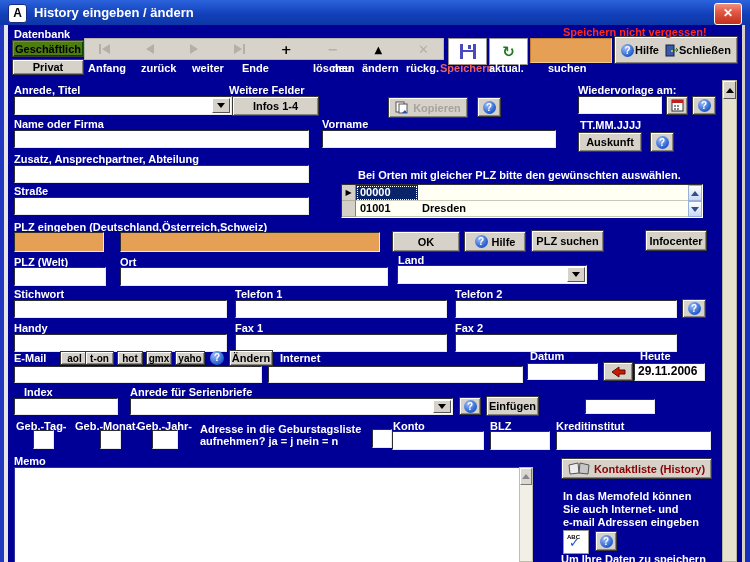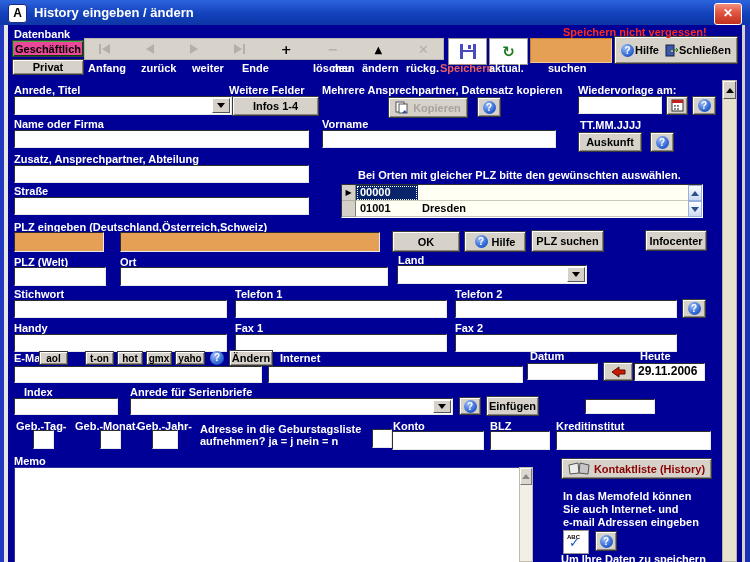--- a/index.html
+++ b/index.html
@@ -85,21 +85,21 @@
 
 <div class="window">
 
   <div class="titlebar">
     <span class="app-icon">A</span>
     <span class="title-text">History eingeben / ändern</span>
     <div class="close-btn" style="background:linear-gradient(180deg,#f1907e,#e25843 40%,#c12f1d);">✕</div>
   </div>
 
   <div class="lbl" style="left:14px;top:28px;">Datenbank</div>
-  <div class="btn" style="left:12px;top:40px;width:72px;height:17px;background:#ec4899;box-shadow:inset 1px 1px 0 #45b045,inset -1px -1px 0 #054605;">Geschäftlich</div>
+  <div class="btn" style="left:12px;top:40px;width:72px;height:17px;background:#4d7c0f;box-shadow:inset 1px 1px 0 #45b045,inset -1px -1px 0 #054605;">Geschäftlich</div>
   <div class="btn" style="left:12px;top:59px;width:72px;height:16px;">Privat</div>
 
   <div class="navbar">
     <span class="nav-item">
         <span class="vbar"></span>
         <span class="tri-l"></span>
       </span>
     <span class="nav-item">
         <span class="tri-l"></span>
       </span>
@@ -160,21 +160,20 @@
   <div class="lbl" style="left:548px;top:62px;">suchen</div>
 
   <div class="lbl" style="left:14px;top:84px;">Anrede, Titel</div>
   <div class="inp" style="left:14px;top:96px;width:218px;height:19px;">
     <span class="combo-arrow">
         <span class="tri-down"></span>
       </span>
   </div>
   <div class="lbl" style="left:229px;top:84px;">Weitere Felder</div>
   <div class="btn" style="left:232px;top:96px;width:87px;height:20px;">Infos 1-4</div>
-  <div class="lbl" style="left:322px;top:84px;">Mehrere Ansprechpartner, Datensatz kopieren</div>
   <div class="btn disabled" style="left:388px;top:97px;width:80px;height:21px;">
     <svg width="14" height="13">
       <rect x="1" y="1" width="8" height="10" fill="#fff" stroke="#555"></rect>
       <rect x="4" y="3" width="8" height="9" fill="#fff" stroke="#555"></rect>
       <path d="M7,12 L12,12 L10,9" fill="#2a52b0"></path>
     </svg>
     <span>Kopieren</span>
   </div>
   <div class="btn" style="left:477px;top:97px;width:24px;height:20px;">
       <span class="qball">?</span>
@@ -266,21 +265,21 @@
     </div>
 
   <div class="lbl" style="left:14px;top:322px;">Handy</div>
   <input class="inp" style="left: 14px; top: 334px; width: 213px; height: 18px;">
   <div class="lbl" style="left:235px;top:322px;">Fax 1</div>
   <input class="inp" style="left: 235px; top: 334px; width: 212px; height: 18px;">
   <div class="lbl" style="left:455px;top:322px;">Fax 2</div>
   <input class="inp" style="left: 455px; top: 334px; width: 222px; height: 18px;">
 
   <div class="lbl" style="left:14px;top:352px;">E-Mail</div>
-  <div class="btn small" style="left:39px;top:351px;width:29px;height:14px;">aol</div>
+  <div class="btn small" style="left:60px;top:351px;width:29px;height:14px;">aol</div>
   <div class="btn small" style="left:85px;top:351px;width:29px;height:14px;">t-on</div>
   <div class="btn small" style="left:117px;top:351px;width:26px;height:14px;">hot</div>
   <div class="btn small" style="left:146px;top:351px;width:26px;height:14px;">gmx</div>
   <div class="btn small" style="left:175px;top:351px;width:30px;height:14px;">yaho</div>
   <span class="qball" style="position:absolute;left:210px;top:351px;width:14px;height:14px;line-height:14px;">?</span>
   <div class="btn" style="left:229px;top:350px;width:44px;height:16px;">Ändern</div>
   <div class="lbl" style="left:280px;top:352px;">Internet</div>
   <input class="inp" style="left: 14px; top: 366px; width: 248px; height: 17px;">
   <input class="inp" style="left: 268px; top: 366px; width: 255px; height: 17px;">
   <div class="lbl" style="left:530px;top:350px;">Datum</div>

